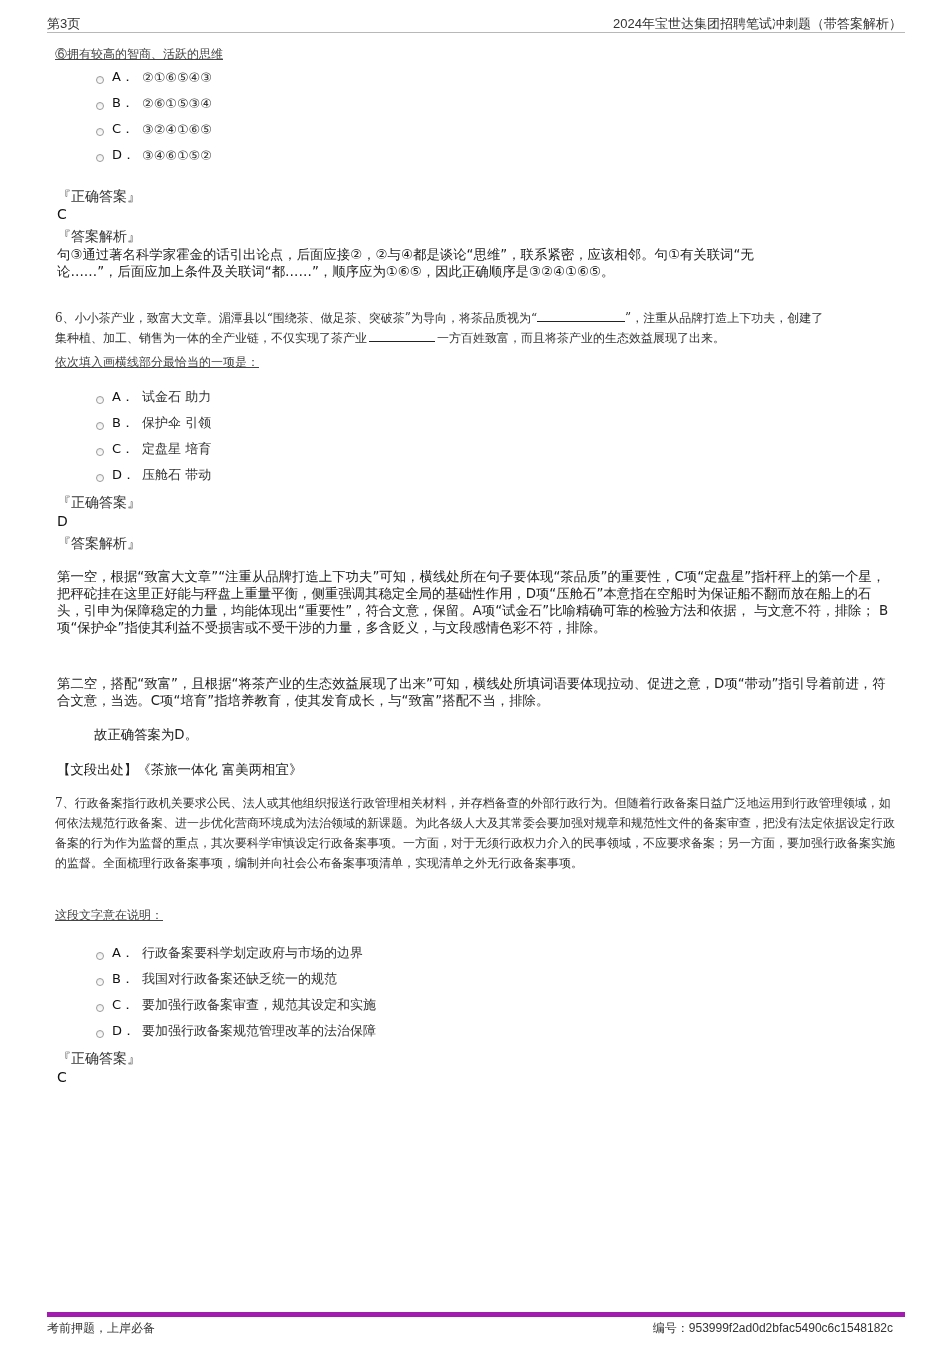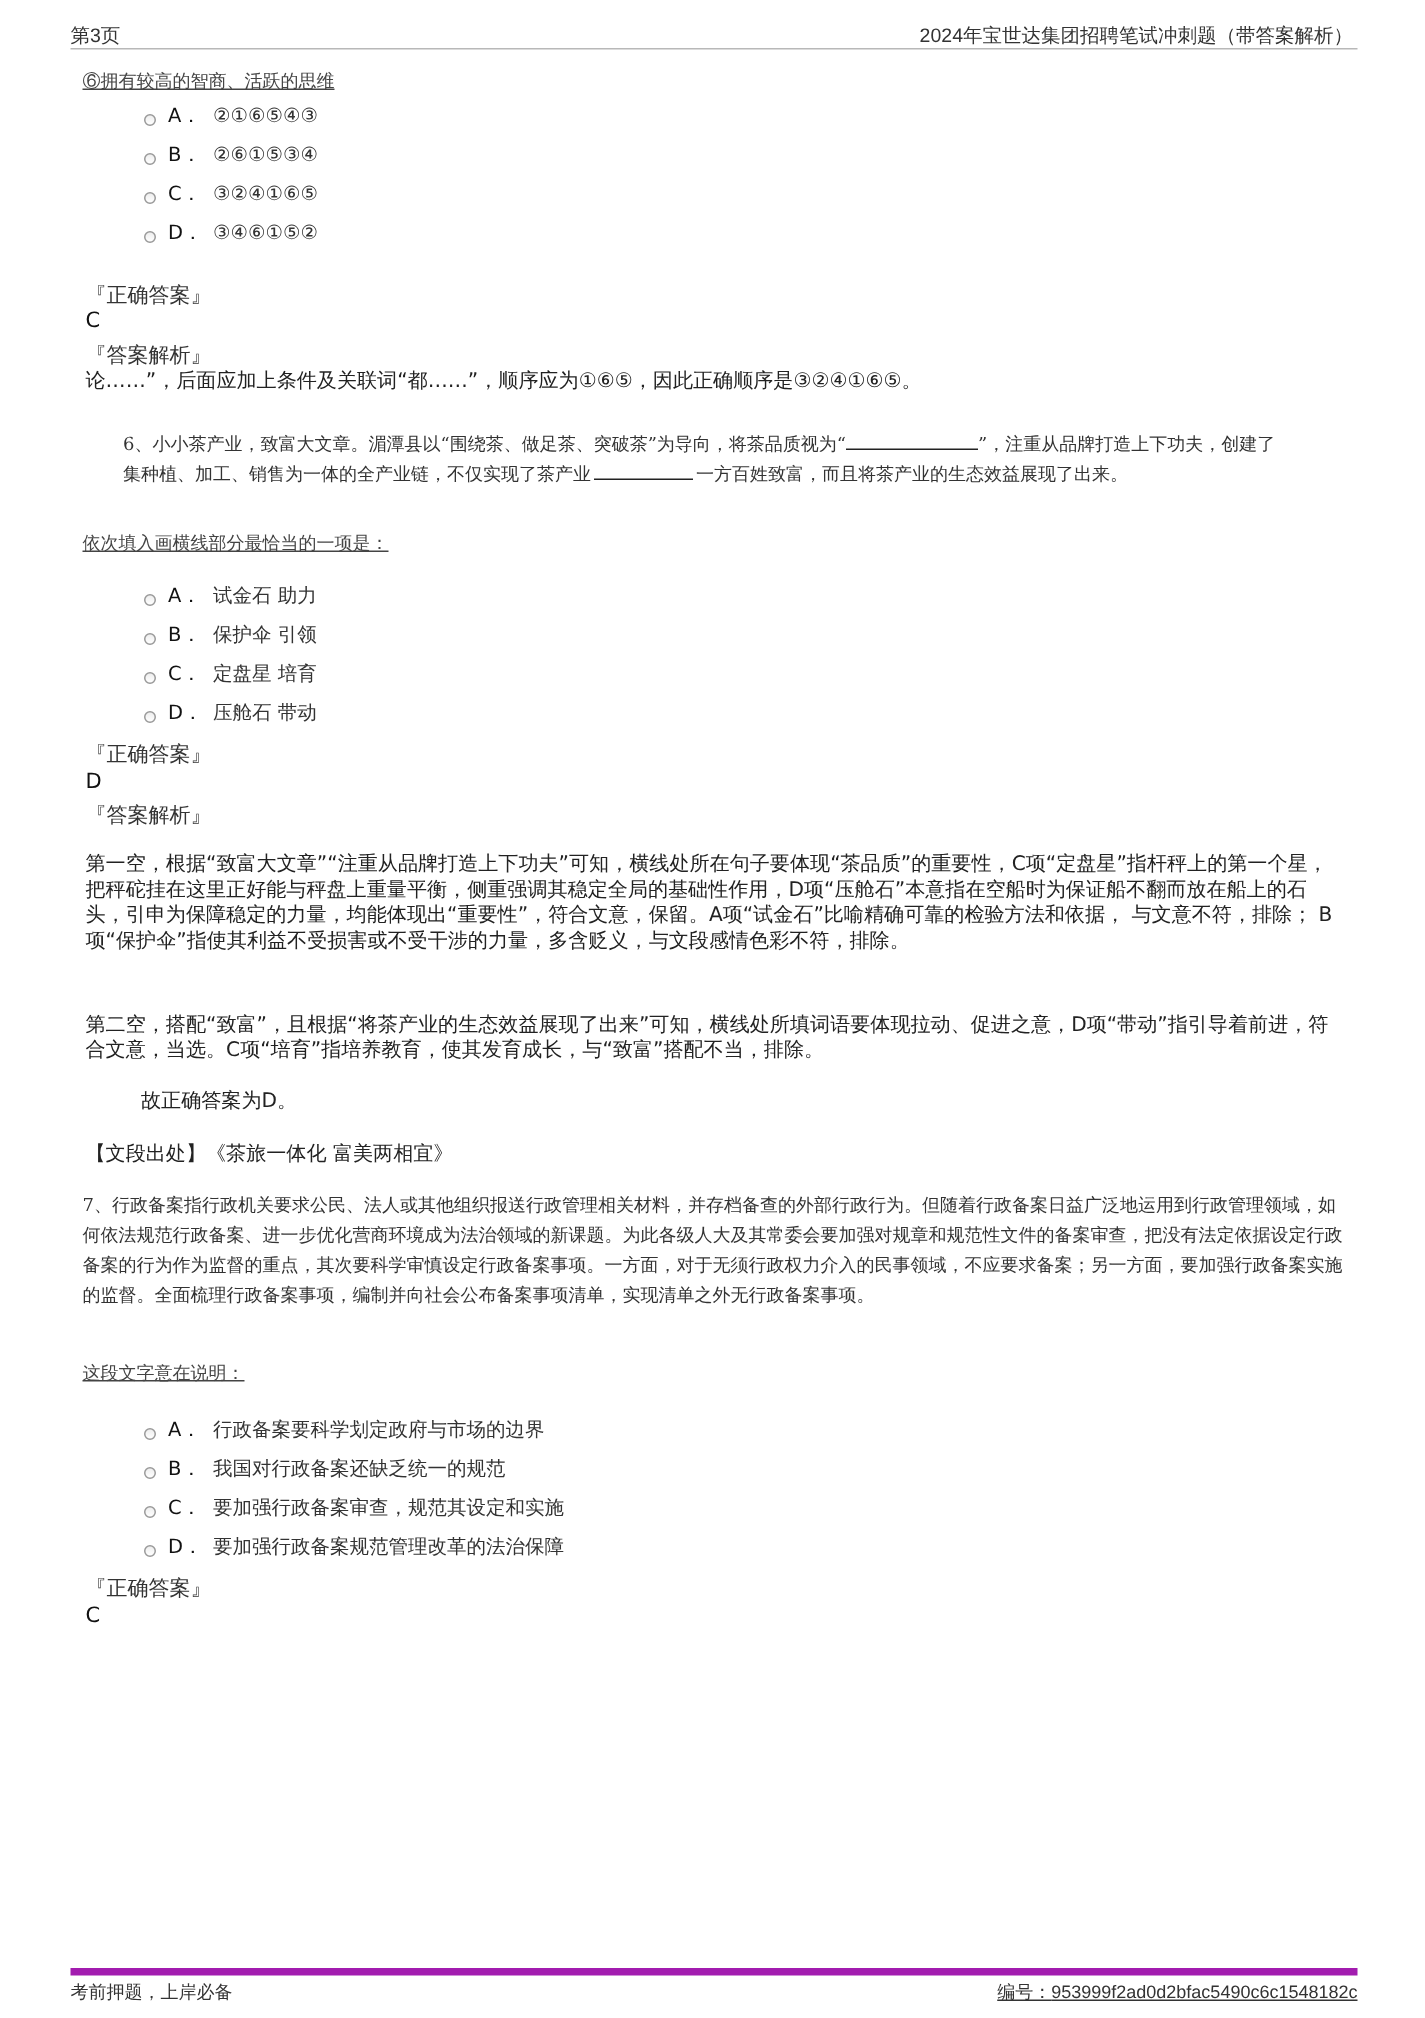--- a/index.html
+++ b/index.html
@@ -15,21 +15,21 @@
   }
   .header .left { position: absolute; left: 0; top: 3px; font-family: "Liberation Sans", sans-serif; }
   .header .right { position: absolute; right: 3px; top: 3px; font-family: "Liberation Sans", sans-serif; }
 
   .footer {
     position: absolute; left: 47px; right: 45px; top: 1312px; height: 20px;
     border-top: 5px solid #a21caf;
     font-size: 12px; color: #333; text-align: center;
   }
   .footer .left { position: absolute; left: 0; top: 3px; }
-  .footer .right { position: absolute; right: 0; top: 3px; font-family: "Liberation Sans", sans-serif; text-decoration: underline; }
+  .footer .right { position: absolute; right: 12px; top: 3px; font-family: "Liberation Sans", sans-serif; }
 
   .abs { position: absolute; }
   .serif { font-family: "DejaVu Serif", "Liberation Serif", serif; }
   .qline { font-size: 12px; color: #444; left: 55px; text-decoration: underline; }
   .opt {
     position: absolute; left: 96px; height: 22px; font-size: 13px; color: #222;
     display: flex; align-items: center;
   }
   .radio {
     width: 8px; height: 8px; border-radius: 50%;
@@ -81,24 +81,25 @@
 <div class="opt" style="top:144px;">
   <span class="radio"></span>
   <span class="letter">D．</span>
   <span class="text">③④⑥①⑤②</span>
 </div>
 
 <div class="abs label" style="top:188px;">『正确答案』</div>
 <div class="abs answer" style="top:206px;">C</div>
 <div class="abs label" style="top:228px;">『答案解析』</div>
 <div class="abs expl" style="top:246px;">
+  <div>句③通过著名科学家霍金的话引出论点，后面应接②，②与④都是谈论“思维”，联系紧密，应该相邻。句①有关联词“无</div>
   <div>论……”，后面应加上条件及关联词“都……”，顺序应为①⑥⑤，因此正确顺序是③②④①⑥⑤。</div>
 </div>
 
-<div class="abs para" style="top:286px;margin-left:27px;">
+<div class="abs para" style="top:308px;">
   <span>6、小小茶产业，致富大文章。湄潭县以“围绕茶、做足茶、突破茶”为导向，将茶品质视为“</span><span class="blank" style="width:88px;"></span><span>”，注重从品牌打造上下功夫，创建了</span><br>
   <span>集种植、加工、销售为一体的全产业链，不仅实现了茶产业</span><span class="blank" style="width:66px;margin:0 2px;"></span><span>一方百姓致富，而且将茶产业的生态效益展现了出来。</span>
 </div>
 
 <div class="abs qline serif" style="top:354px;">依次填入画横线部分最恰当的一项是：</div>
 
 <div class="opt" style="top:386px;">
   <span class="radio"></span>
   <span class="letter">A．</span>
   <span class="text">试金石 助力</span>

